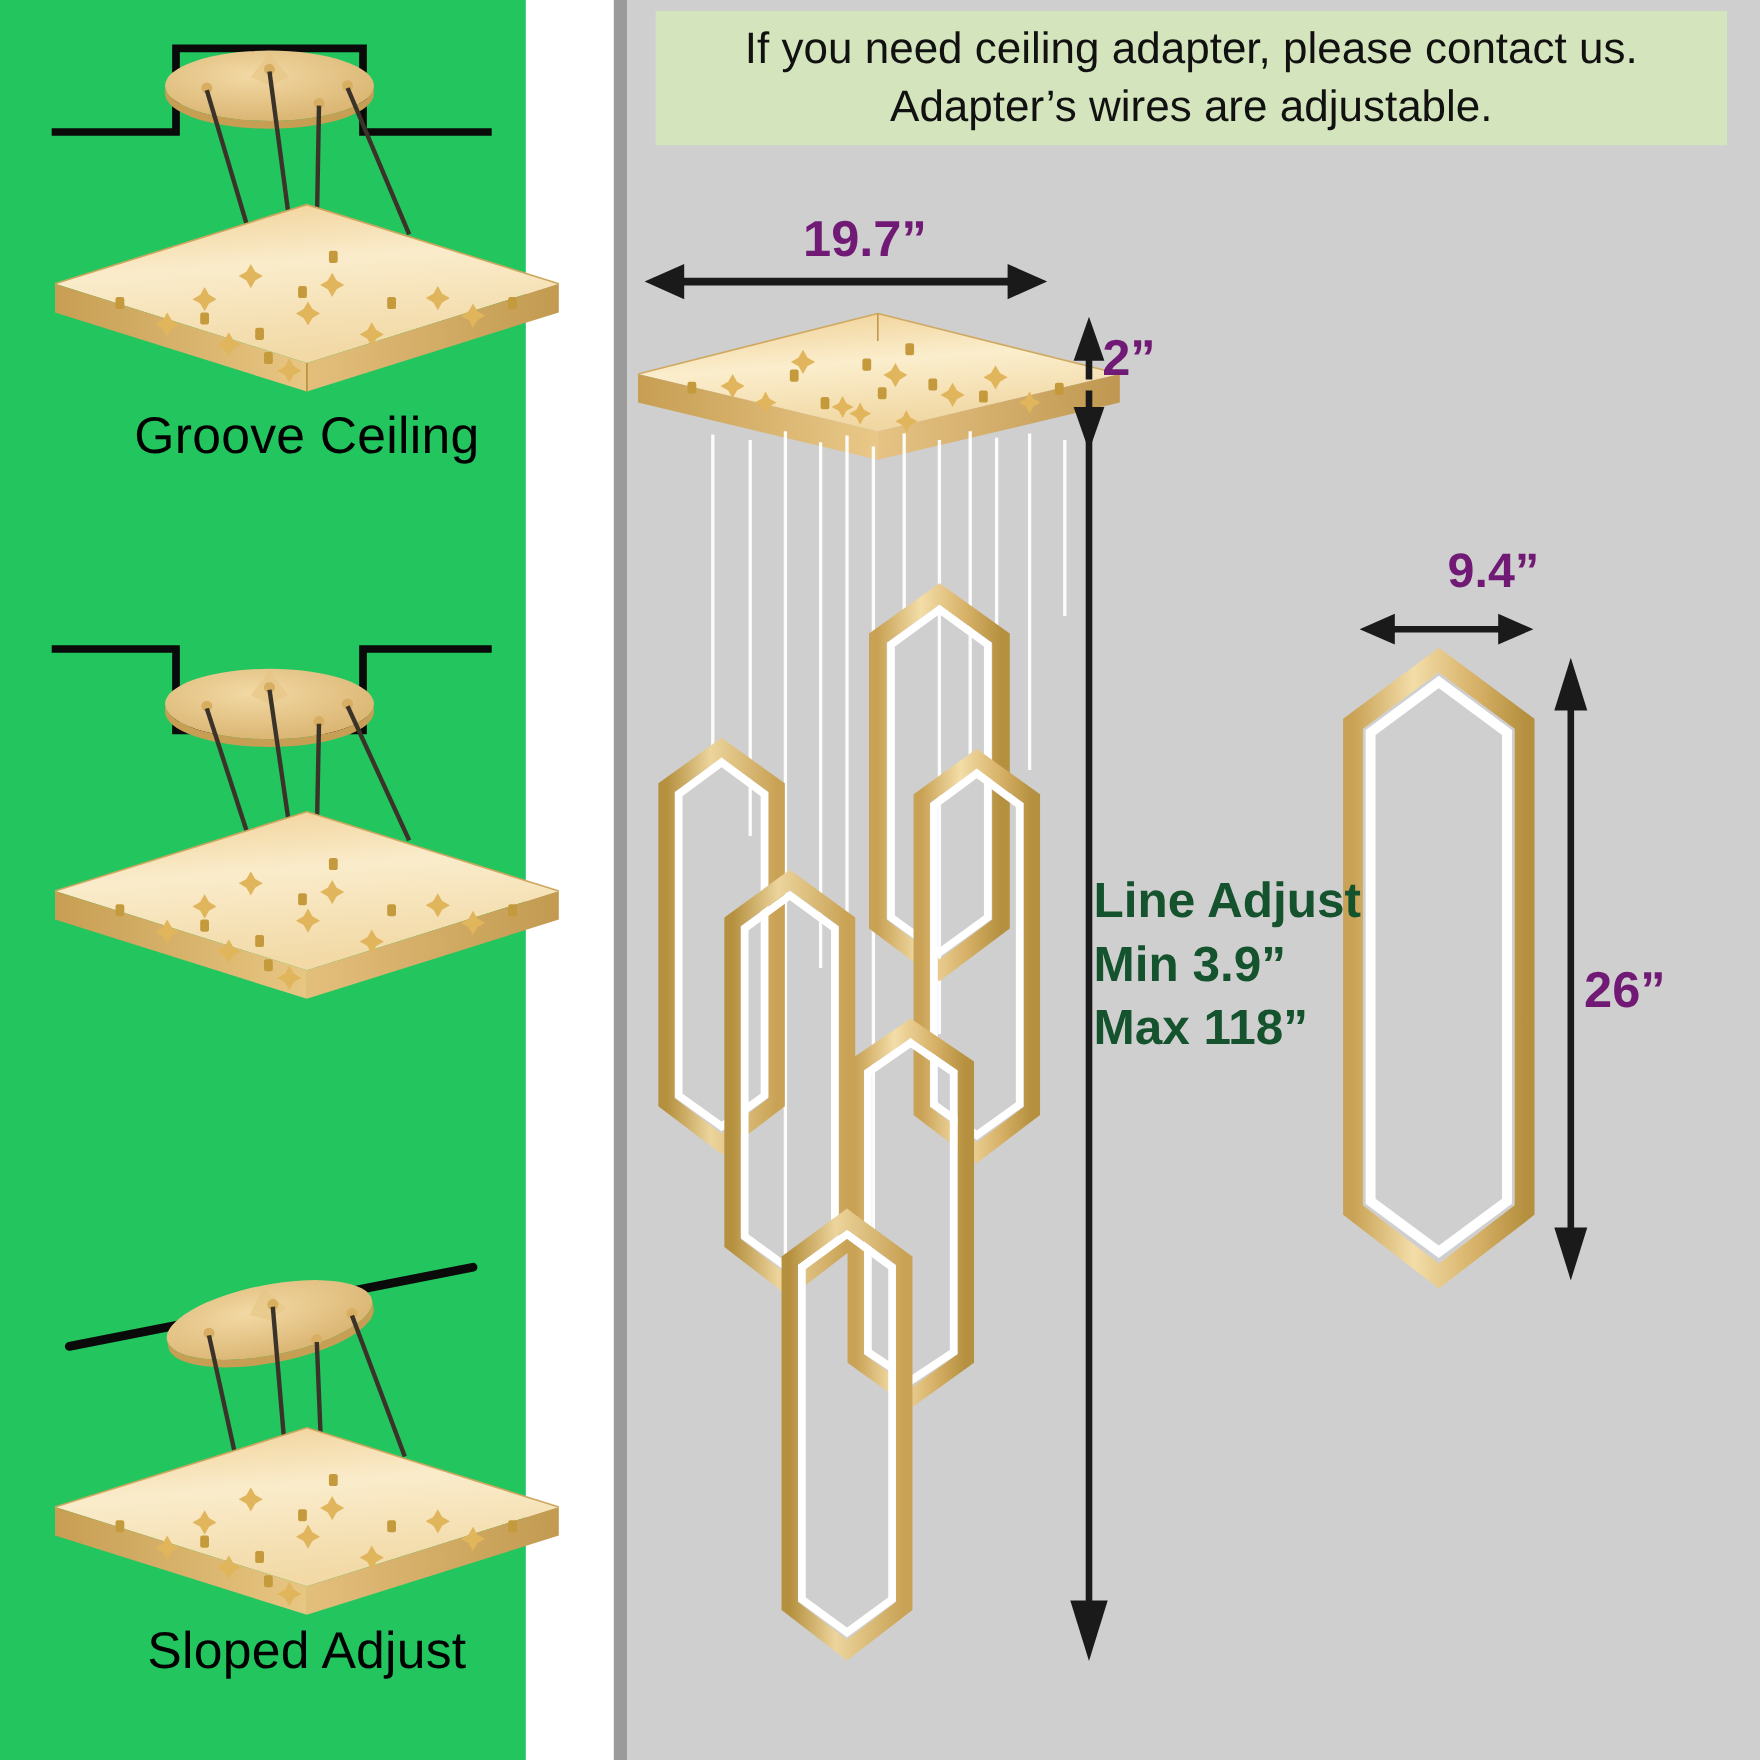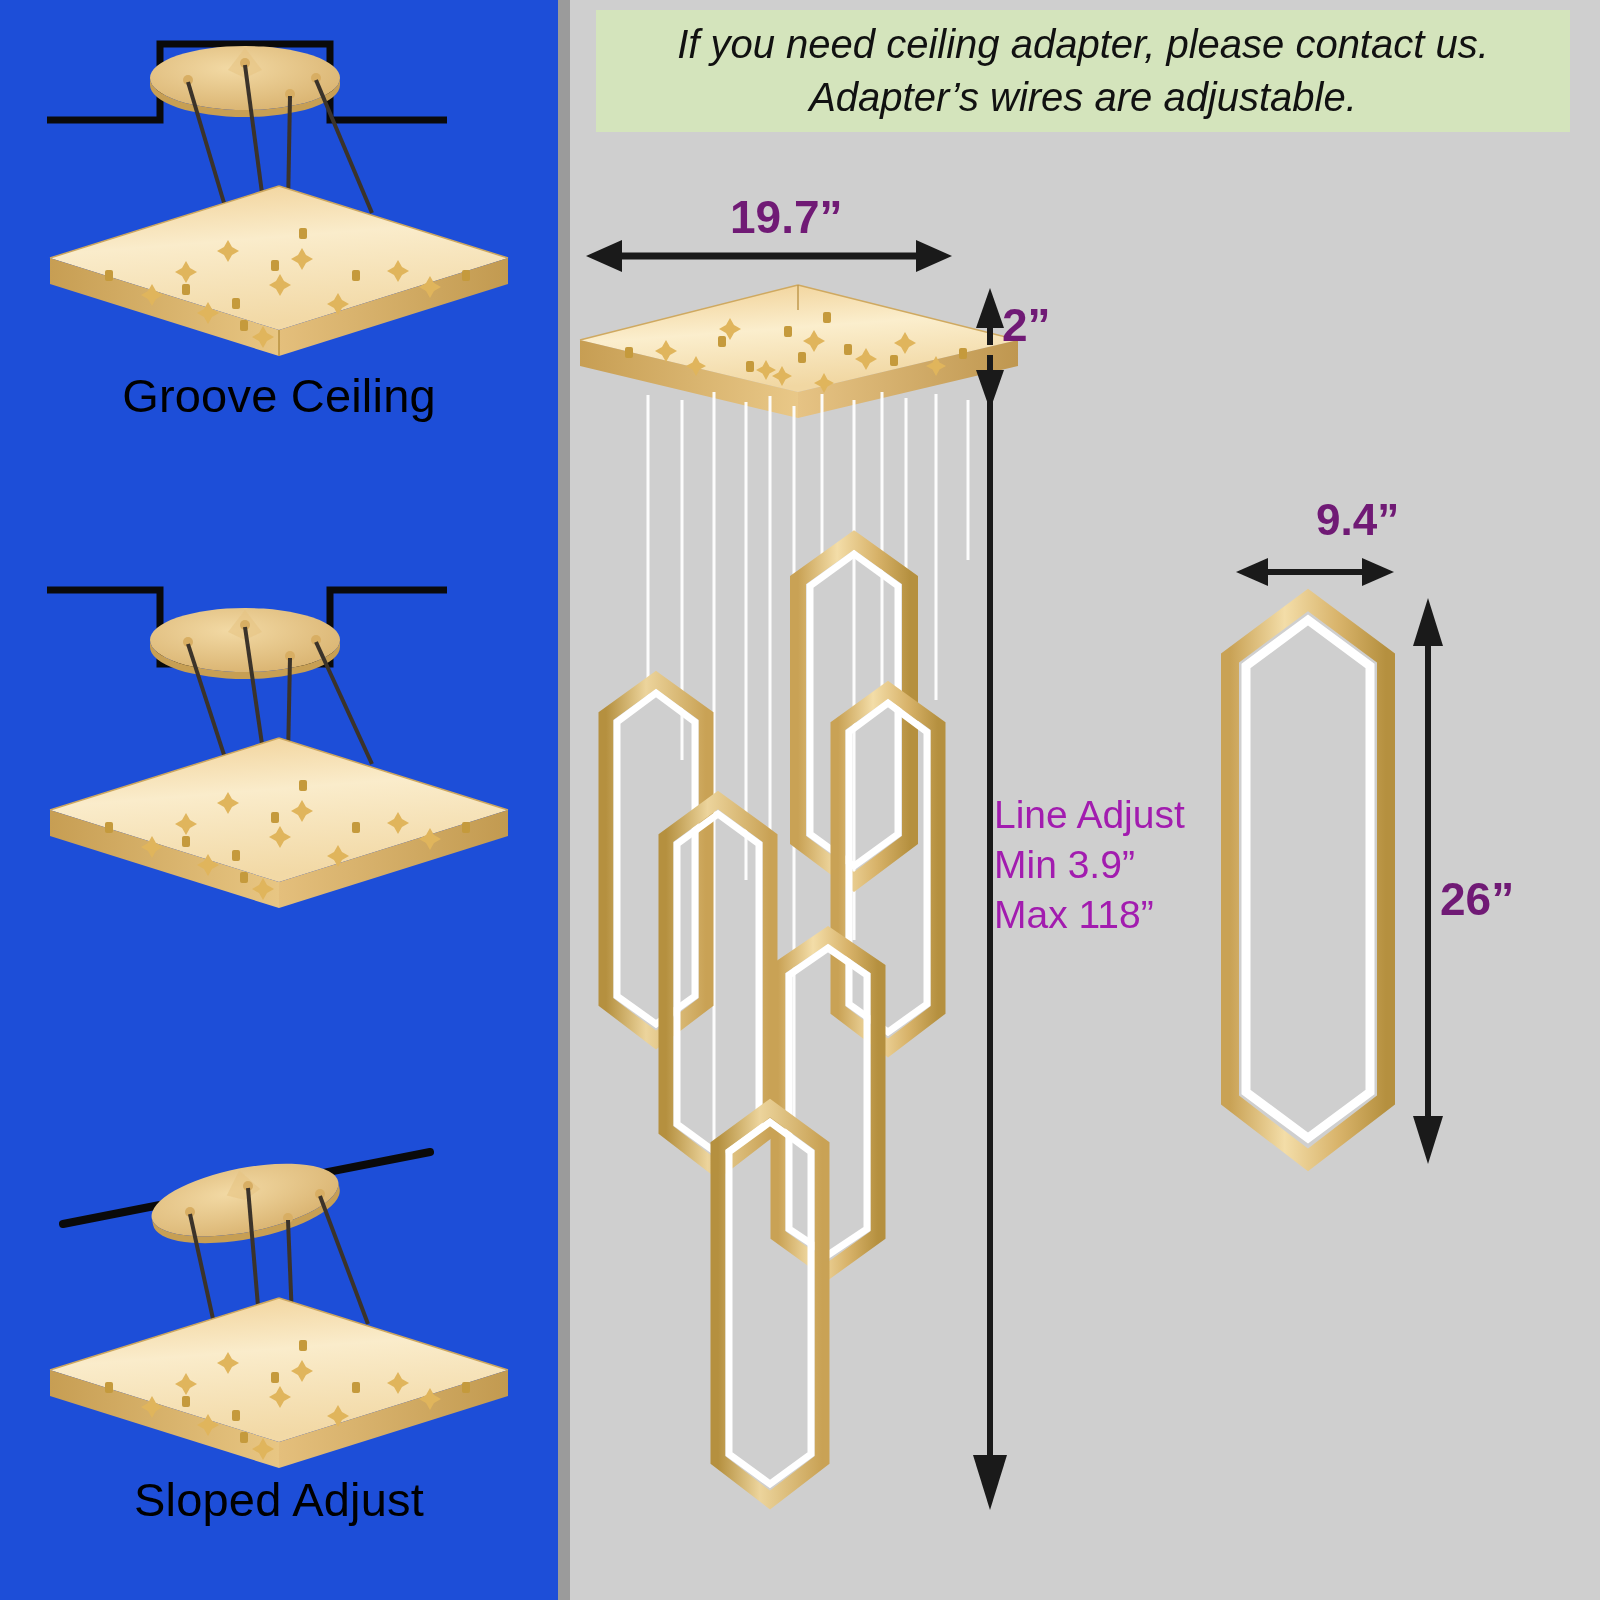--- a/index.html
+++ b/index.html
@@ -5,52 +5,51 @@
   html,body{margin:0;padding:0;}
   body{
     width:1600px;height:1600px;
     font-family:"Liberation Sans", sans-serif;
     background:#ffffff;
     overflow:hidden;
   }
   #root{position:relative;width:1600px;height:1600px;}
 
   
-  #left-panel{position:absolute;left:0;top:0;width:558px;height:1600px;background:#1d4ed8;}
+  #left-panel{position:absolute;left:0;top:0;width:478px;height:1600px;background:#22c55e;}
   
   #divider{position:absolute;left:558px;top:0;width:12px;height:1600px;background:#9b9b9b;}
   
   #right-panel{position:absolute;left:570px;top:0;width:1030px;height:1600px;background:#cfcfcf;}
 
   .mount-block{position:absolute;left:0;width:558px;}
   .mount-art{position:relative;width:558px;height:360px;}
   .mount-label{
     text-align:center;font-size:47px;color:#000;
     letter-spacing:.2px;white-space:nowrap;
   }
 
   
   #notice{
     position:absolute;left:26px;top:10px;width:974px;height:122px;
     background:#d4e4bc;
     display:flex;flex-direction:column;align-items:center;justify-content:center;
     box-sizing:border-box;
-    font-style:italic;
   }
   #notice .line{font-size:40px;color:#111;line-height:1.32;white-space:nowrap;}
 
   
   .dimtext{position:absolute;font-weight:bold;color:#701a75;white-space:nowrap;}
   #dim-width-label{left:160px;top:190px;font-size:46px;}
   #dim-height-label{left:432px;top:298px;font-size:46px;}
   #dim-pend-w-label{left:746px;top:495px;font-size:44px;}
   #dim-pend-h-label{left:870px;top:835px;font-size:46px;margin-top:37px;}
   #line-adjust{
-    position:absolute;left:424px;top:790px;font-size:39px;font-weight:normal;
-    color:#a21caf;line-height:1.28;white-space:nowrap;
+    position:absolute;left:424px;top:790px;font-size:45px;font-weight:bold;
+    color:#14532d;line-height:1.28;white-space:nowrap;
   }
   svg{display:block;}
   .abs{position:absolute;}
 </style>
 </head>
 <body>
 
 <div id="root">
 
   <div id="left-panel">

